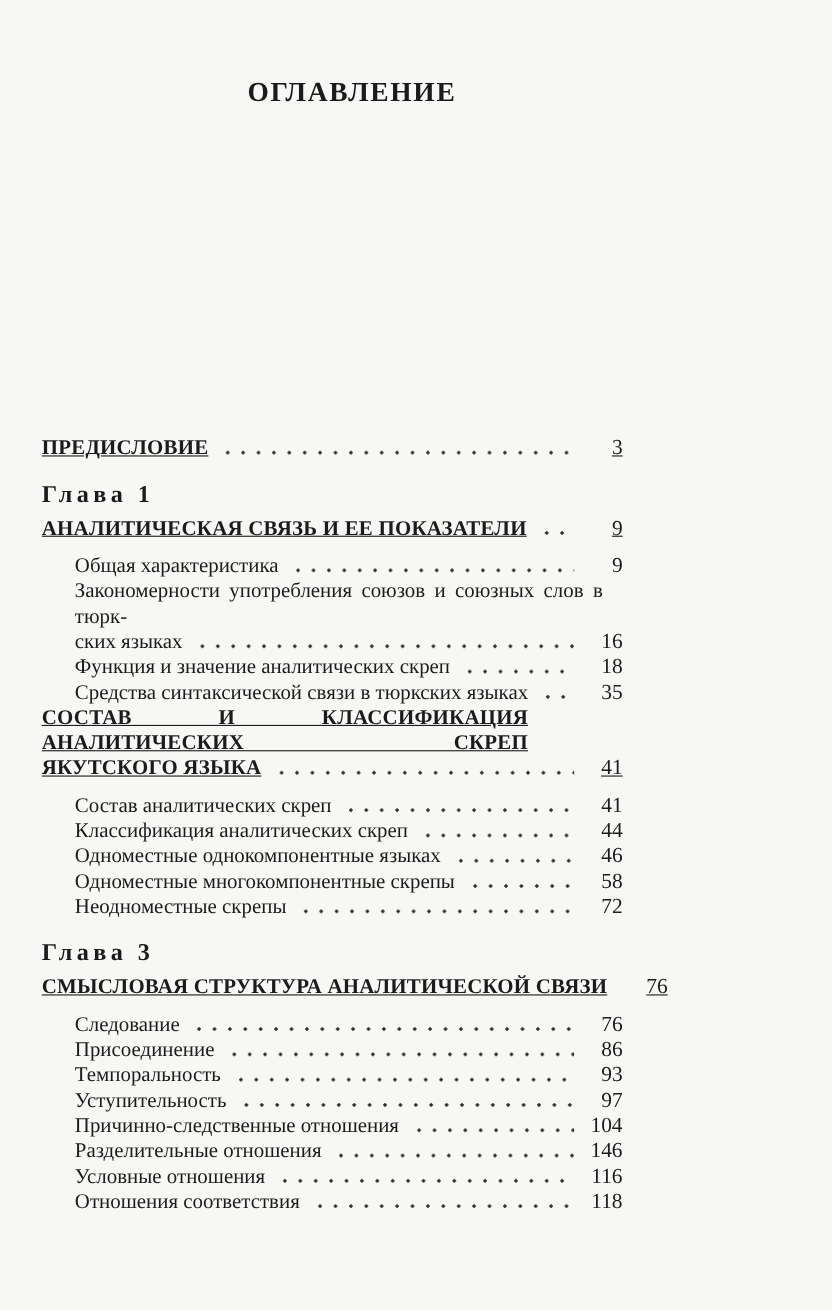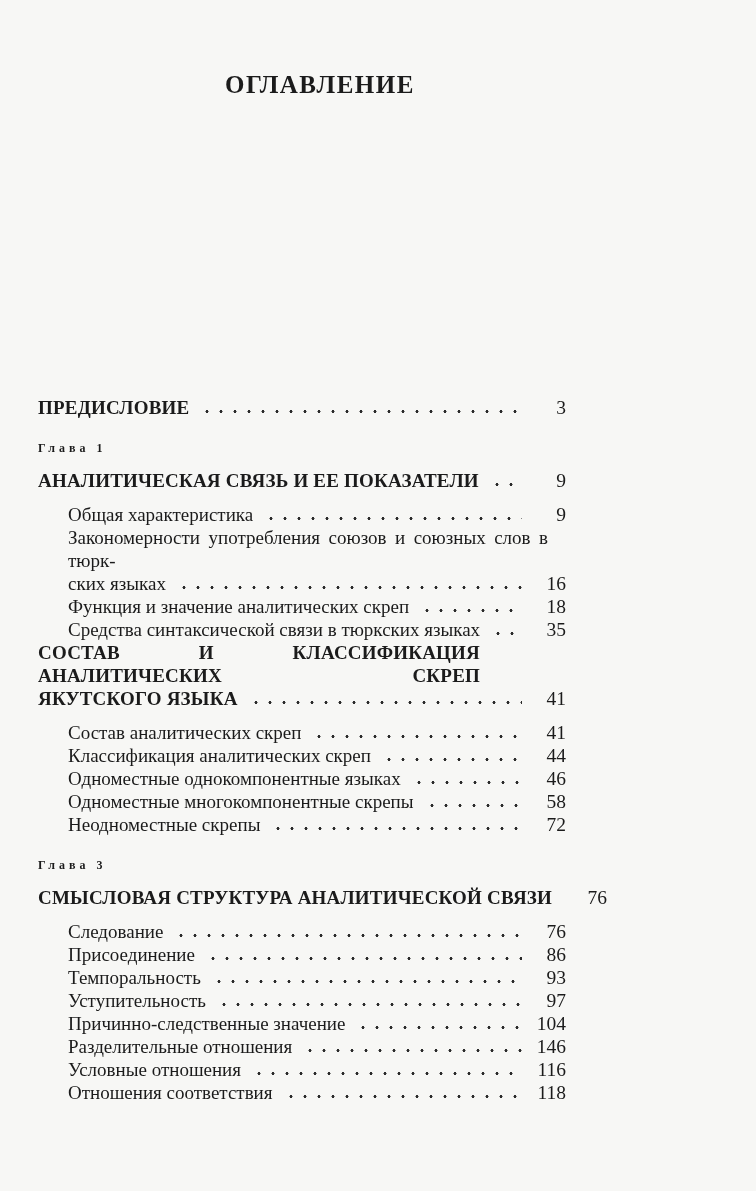--- a/index.html
+++ b/index.html
@@ -21,26 +21,26 @@
     text-align: center;
     font-size: 25px;
     font-weight: bold;
     letter-spacing: 1.5px;
     line-height: 30px;
   }
   .toc { margin-top: 296px; }
   .row { font-size: 19px; line-height: 23px; }
   .chapter {
     font-weight: bold;
-    font-size: 12px;
+    font-size: 22px;
     letter-spacing: 4px;
     margin-top: 18px;
     margin-bottom: 9px;
   }
-  .heading { font-weight: bold; letter-spacing: 0.2px; margin-bottom: 11px; }
+  .heading { font-weight: bold; letter-spacing: 0.2px; margin-bottom: 11px; text-decoration: underline; }
   .sub { padding-left: 30px; }
   .entry-line { display: flex; align-items: baseline; }
   .entry-text { flex: 0 0 auto; white-space: nowrap; }
   .wrap-line { text-align: justify; text-align-last: justify; }
   .heading .wrap-line { padding-right: 86px; }
   .sub .wrap-line { padding-right: 18px; }
   .leader {
     flex: 1 1 auto;
     align-self: flex-end;
     height: 7px;
@@ -200,21 +200,21 @@
 
     <div class="entry-line">
       <span class="entry-text">Уступительность</span>
       <span class="leader"></span>
       <span class="page-num">97</span>
     </div>
   </div>
       <div class="row sub">
 
     <div class="entry-line">
-      <span class="entry-text">Причинно-следственные значение</span>
+      <span class="entry-text">Причинно-следственные отношения</span>
       <span class="leader"></span>
       <span class="page-num">104</span>
     </div>
   </div>
       <div class="row sub">
 
     <div class="entry-line">
       <span class="entry-text">Разделительные отношения</span>
       <span class="leader"></span>
       <span class="page-num">146</span>

